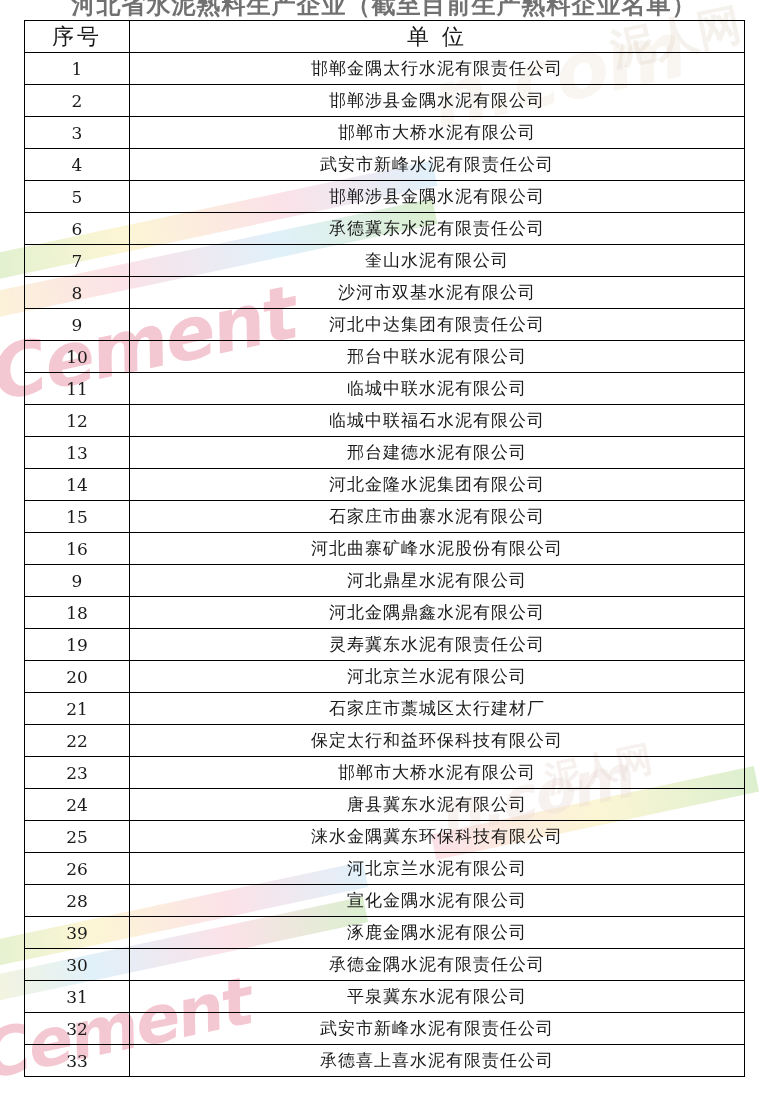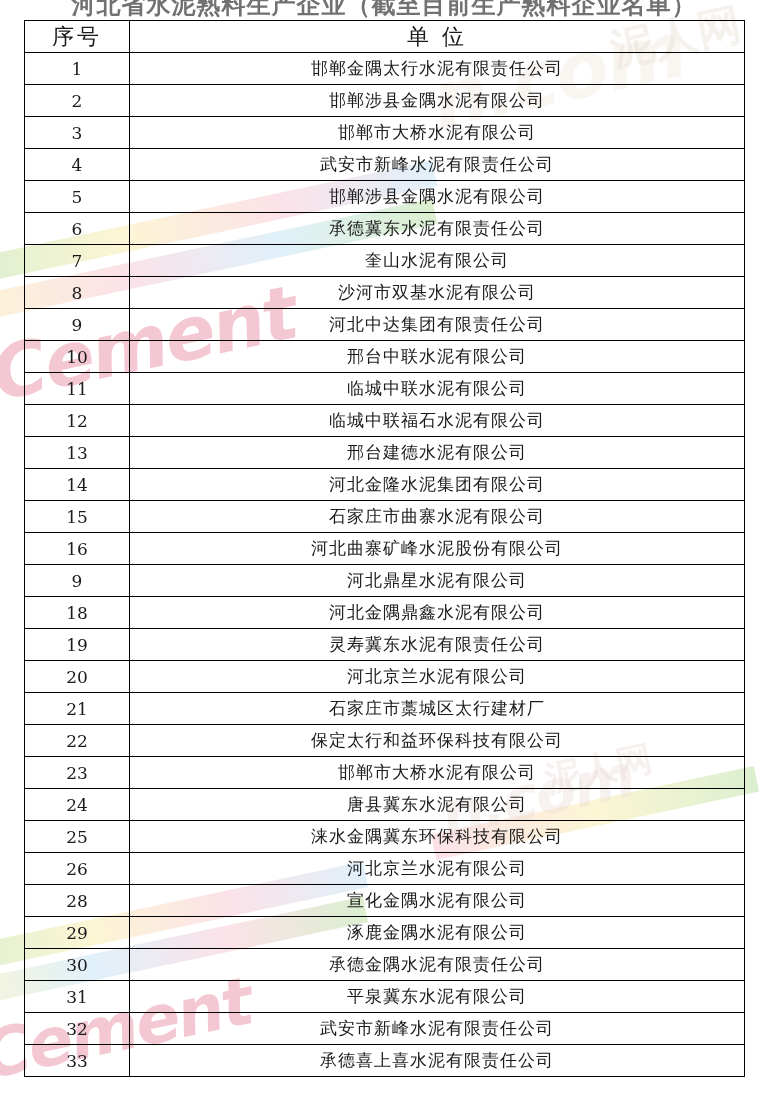--- a/index.html
+++ b/index.html
@@ -277,21 +277,21 @@
         </tr>
         <tr>
           <td class="index-cell">26</td>
           <td class="name-cell">河北京兰水泥有限公司</td>
         </tr>
         <tr>
           <td class="index-cell">28</td>
           <td class="name-cell">宣化金隅水泥有限公司</td>
         </tr>
         <tr>
-          <td class="index-cell">29</td>
+          <td class="index-cell">39</td>
           <td class="name-cell">涿鹿金隅水泥有限公司</td>
         </tr>
         <tr>
           <td class="index-cell">30</td>
           <td class="name-cell">承德金隅水泥有限责任公司</td>
         </tr>
         <tr>
           <td class="index-cell">31</td>
           <td class="name-cell">平泉冀东水泥有限公司</td>
         </tr>

